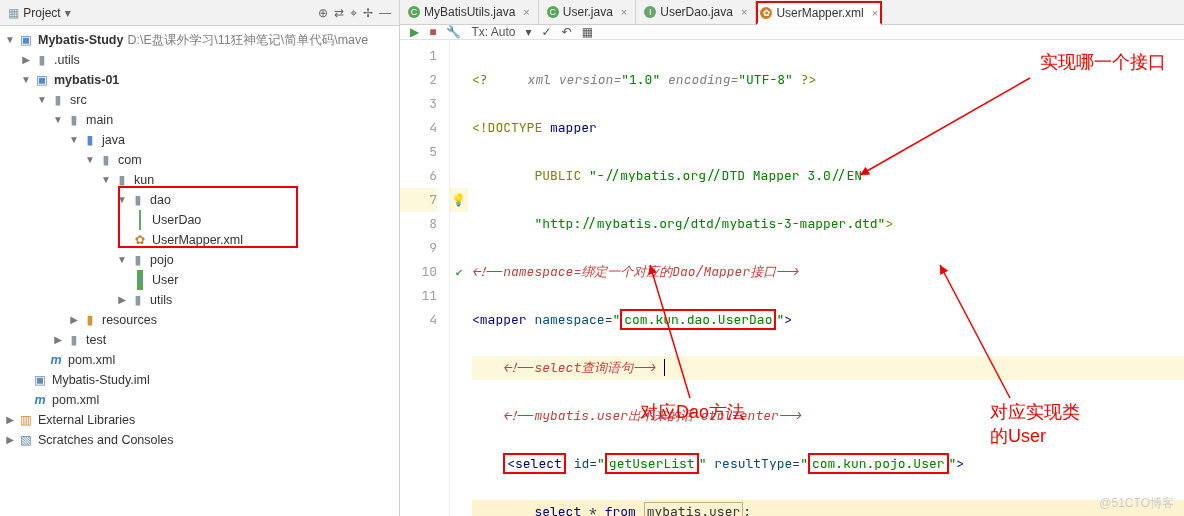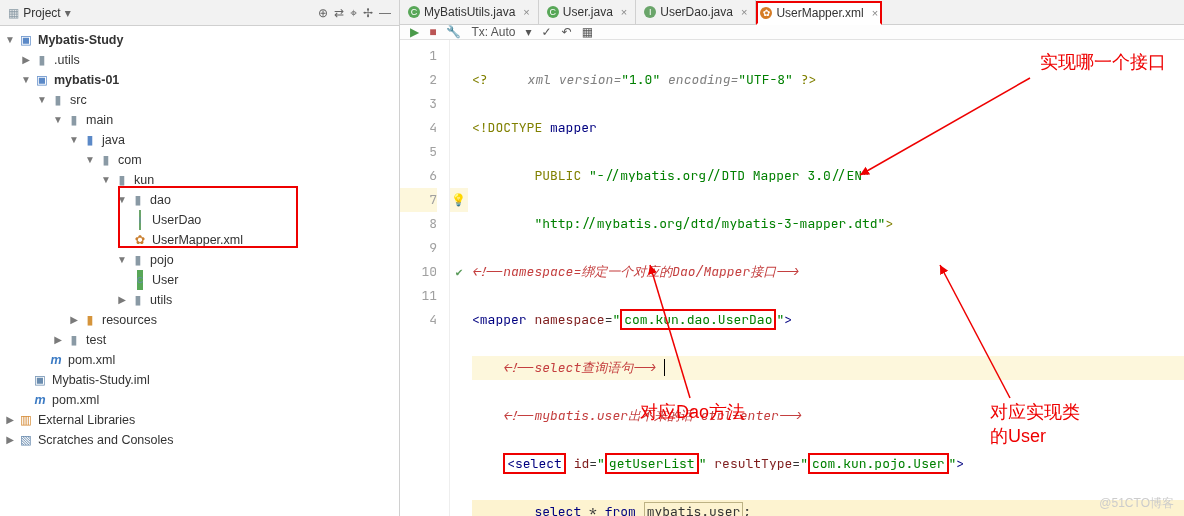--- a/index.html
+++ b/index.html
@@ -145,21 +145,21 @@
     line-height:24px;
     white-space:pre;
     position:relative;
   }
   .code-line { height:24px; }
   .hl-line { background:#fdf7dc; }
   .hl-full { background:#fdf3d0; }
   .sel-caret { border-right:1px solid #000; }
   .kw { color:#000080; }       
   .tag { color:#000080; }
-  .attr { color:#7f1d1d; }
+  .attr { color:#0c4a6e; }
   .val { color:#008000; }      
   .comment { color:#808080; font-style:italic; }
   .comment-red { color:#c43f3f; font-style:italic; }
   .doctype { color:#808000; }
   .text-plain { color:#333; }
   .box { border:2px solid #e00; padding:0 2px; }
   .lightbulb { color:#d5a300; }
   .checkmark { color:#5c9c5c; }
   
   .annotation {
@@ -194,20 +194,21 @@
         <span>⌖</span>
         <span>✢</span>
         <span>—</span>
       </div>
     </div>
     <div class="tree" style="position:relative;">
       <div class="tree-row">
         <span class="expander">▼</span>
         <span class="node-icon folder-blue">▣</span>
         <span class="bold">Mybatis-Study</span>
+        <span class="gray" style="margin-left:4px">D:\E盘课外学习\11狂神笔记\简单代码\mave</span>
       </div>
       <div class="tree-row">
         <span class="indent"></span>
           <span class="expander">▶</span>
         <span class="node-icon folder-icon">▮</span>
         <span>.utils</span>
       </div>
       <div class="tree-row">
         <span class="indent"></span>
           <span class="expander">▼</span>

